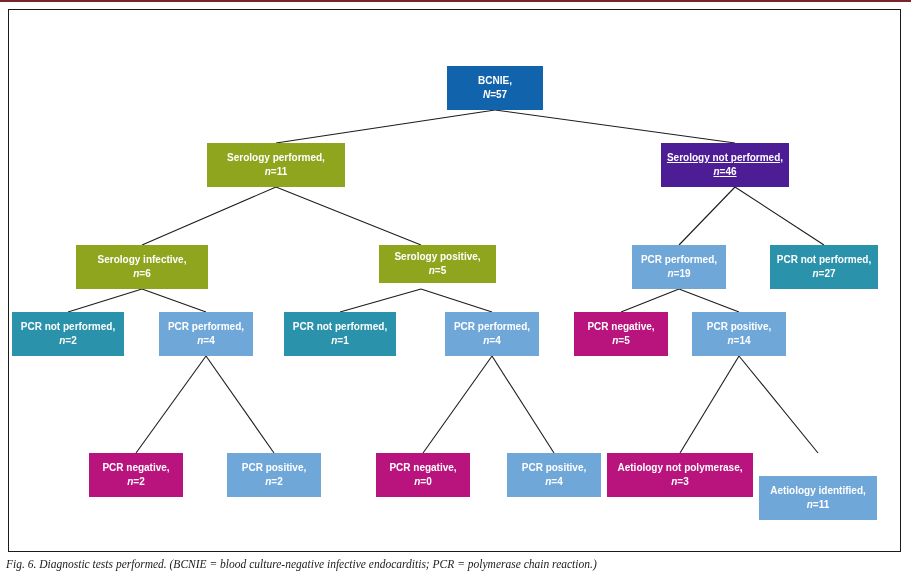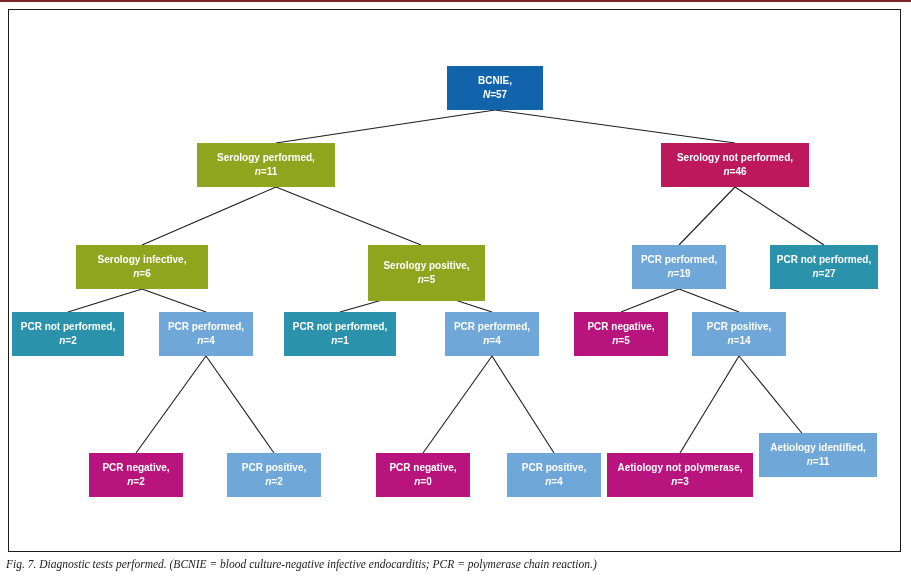--- a/index.html
+++ b/index.html
@@ -55,33 +55,33 @@
     <line x1="679" y1="289" x2="621" y2="312" stroke="#1c1c1c" stroke-width="1.1"></line>
     <line x1="679" y1="289" x2="739" y2="312" stroke="#1c1c1c" stroke-width="1.1"></line>
     <line x1="739" y1="356" x2="680" y2="453" stroke="#1c1c1c" stroke-width="1.1"></line>
     <line x1="739" y1="356" x2="818" y2="453" stroke="#1c1c1c" stroke-width="1.1"></line>
   </svg>
 <div id="nodes">
     <div class="node" style="left: 447px; top: 66px; width: 96px; height: 44px; background: rgb(17, 100, 171);">
       <span>BCNIE,</span>
       <span><i>N</i>=57</span>
     </div>
-    <div class="node" style="left: 197px; top: 143px; width: 138px; height: 44px; background: rgb(144, 165, 30);">
+    <div class="node" style="left: 207px; top: 143px; width: 138px; height: 44px; background: rgb(144, 165, 30);">
       <span>Serology performed,</span>
       <span><i>n</i>=11</span>
     </div>
-    <div class="node" style="left: 661px; top: 143px; width: 148px; height: 44px; background: #be185d;">
+    <div class="node" style="left: 661px; top: 143px; width: 128px; height: 44px; background: #4c1d95; text-decoration: underline;">
       <span>Serology not performed,</span>
       <span><i>n</i>=46</span>
     </div>
     <div class="node" style="left: 76px; top: 245px; width: 132px; height: 44px; background: rgb(144, 165, 30);">
       <span>Serology infective,</span>
       <span><i>n</i>=6</span>
     </div>
-    <div class="node" style="left: 368px; top: 245px; width: 117px; height: 56px; background: rgb(144, 165, 30);">
+    <div class="node" style="left: 379px; top: 245px; width: 117px; height: 38px; background: rgb(144, 165, 30);">
       <span>Serology positive,</span>
       <span><i>n</i>=5</span>
     </div>
     <div class="node" style="left: 632px; top: 245px; width: 94px; height: 44px; background: rgb(111, 167, 217);">
       <span>PCR performed,</span>
       <span><i>n</i>=19</span>
     </div>
     <div class="node" style="left: 770px; top: 245px; width: 108px; height: 44px; background: rgb(42, 146, 171);">
       <span>PCR not performed,</span>
       <span><i>n</i>=27</span>
@@ -123,18 +123,18 @@
       <span><i>n</i>=0</span>
     </div>
     <div class="node" style="left: 507px; top: 453px; width: 94px; height: 44px; background: rgb(111, 167, 217);">
       <span>PCR positive,</span>
       <span><i>n</i>=4</span>
     </div>
     <div class="node" style="left: 607px; top: 453px; width: 146px; height: 44px; background: rgb(185, 19, 126);">
       <span>Aetiology not polymerase,</span>
       <span><i>n</i>=3</span>
     </div>
-    <div class="node" style="left: 759px; top: 433px; width: 118px; height: 44px; background: rgb(111, 167, 217);">
+    <div class="node" style="left: 759px; top: 476px; width: 118px; height: 44px; background: rgb(111, 167, 217);">
       <span>Aetiology identified,</span>
       <span><i>n</i>=11</span>
     </div>
   </div>
-<div class="caption">Fig. 7. Diagnostic tests performed. (BCNIE = blood culture-negative infective endocarditis; PCR = polymerase chain reaction.)</div>
+<div class="caption">Fig. 6. Diagnostic tests performed. (BCNIE = blood culture-negative infective endocarditis; PCR = polymerase chain reaction.)</div>
 
 </body></html>

